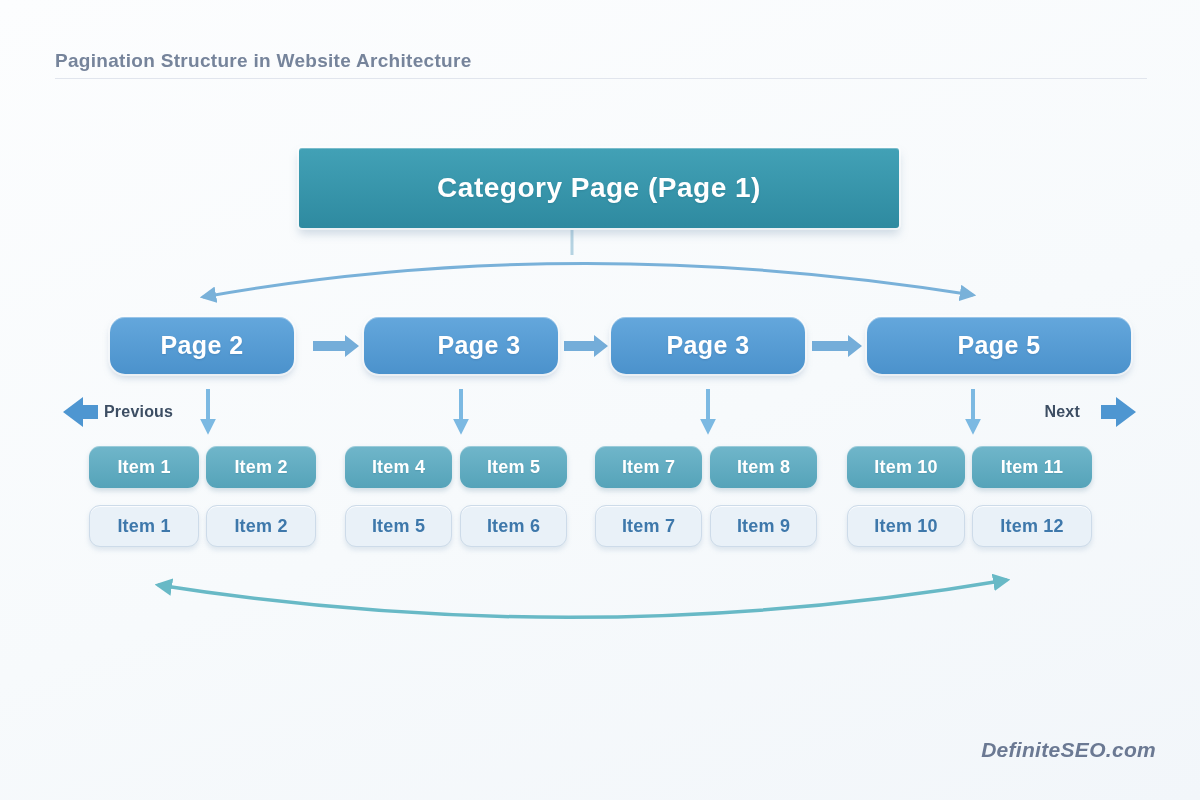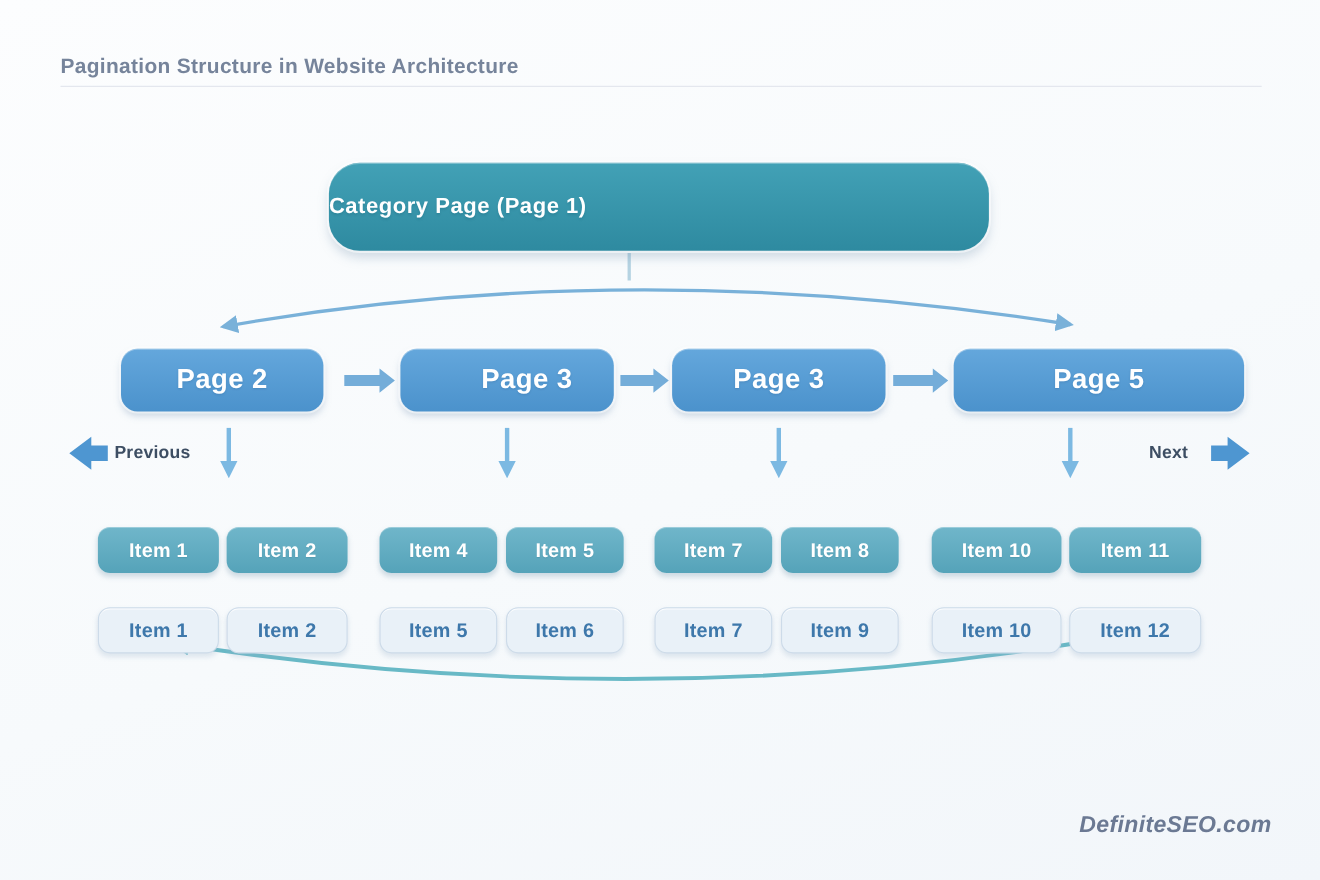--- a/index.html
+++ b/index.html
@@ -22,25 +22,25 @@
     color: #76849b;
   }
   .header-rule {
     position: absolute; left: 55px; top: 78px;
     width: 1092px; height: 1px; background: #e1e5ed;
   }
 
   
   .category-box {
     position: absolute; left: 299px; top: 148px; width: 600px; height: 80px;
-    border-radius: 28px;
+    border-radius: 3px;
     background: linear-gradient(180deg, #42a1b6 0%, #2e8aa0 100%);
     box-shadow: 0 0 0 2px rgba(255,255,255,.55), 0 6px 10px rgba(125,155,180,.35), inset 0 1px 0 rgba(255,255,255,.3);
-    display: flex; align-items: center; 
-    color: #ffffff; font-size: 20px; font-weight: 700; letter-spacing: .5px;
+    display: flex; align-items: center; justify-content: center;
+    color: #ffffff; font-size: 28px; font-weight: 700; letter-spacing: .5px;
     text-shadow: 0 1px 2px rgba(0,60,80,.15);
   }
 
   
   .page-box {
     position: absolute; top: 317px; height: 57px;
     border-radius: 15px;
     background: linear-gradient(180deg, #64a7dc 0%, #4b92cc 100%);
     box-shadow: 0 0 0 2px rgba(255,255,255,.5), 0 4px 7px rgba(120,150,180,.35), inset 0 1px 0 rgba(255,255,255,.35);
     display: flex; align-items: center; justify-content: center;
@@ -55,22 +55,22 @@
   
   .nav-label {
     position: absolute; top: 403px;
     font-size: 16px; font-weight: 700; color: #3d4e63; letter-spacing: .2px;
   }
   .nav-prev { left: 104px; }
   .nav-next { right: 120px; }
 
   
   .item-group {
-    position: absolute; top: 479px;
-    display: grid; grid-auto-rows: 42px; row-gap: 31px;
+    position: absolute; top: 446px;
+    display: grid; grid-auto-rows: 42px; row-gap: 17px;
   }
   .g1 { left: 89px;  grid-template-columns: 110px 110px; column-gap: 7px; }
   .g2 { left: 345px; grid-template-columns: 107px 107px; column-gap: 8px; }
   .g3 { left: 595px; grid-template-columns: 107px 107px; column-gap: 8px; text-align: center; }
   .g4 { left: 847px; grid-template-columns: 118px 120px; column-gap: 7px; }
 
   .item {
     border-radius: 11px;
     display: flex; align-items: center; justify-content: center;
     font-size: 18px; font-weight: 700; letter-spacing: .2px;

